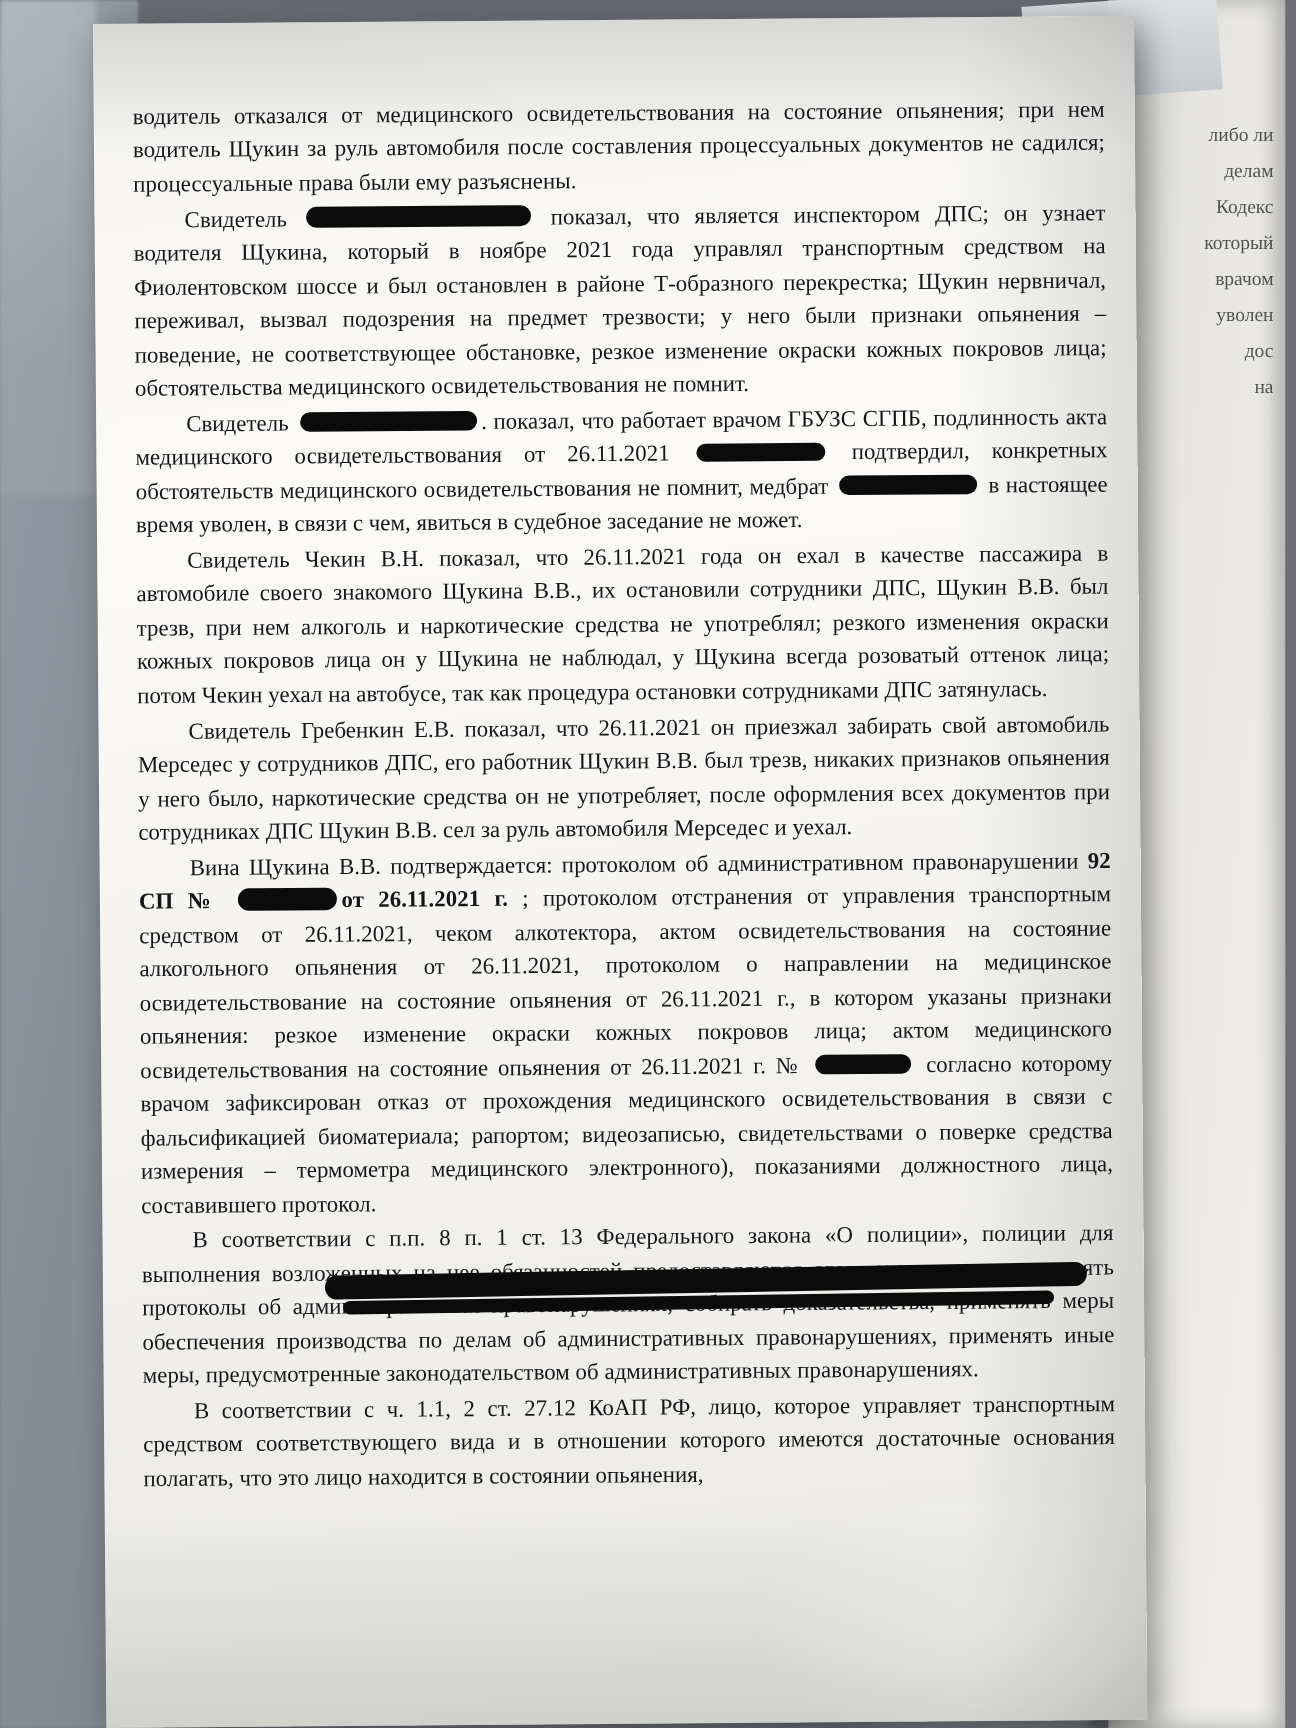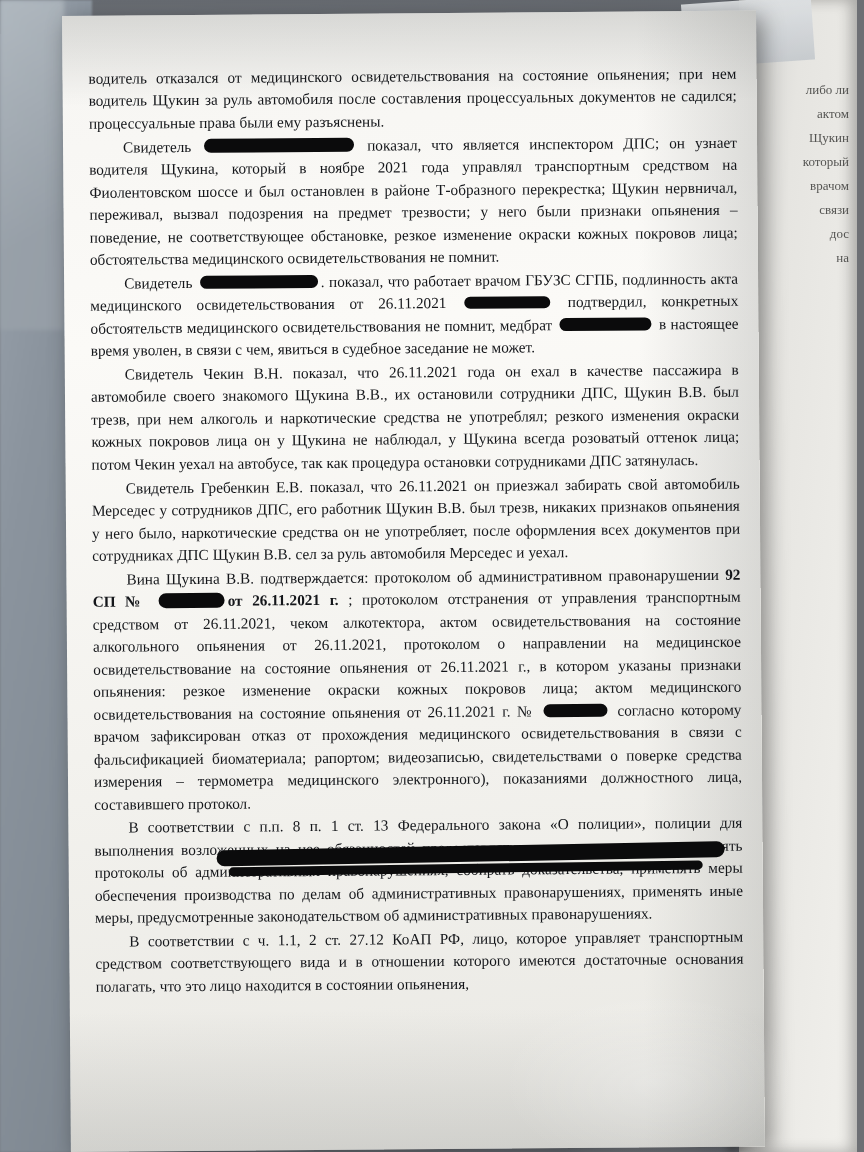--- a/index.html
+++ b/index.html
@@ -175,25 +175,25 @@
 
   <div class="bg-desk"></div>
   <div class="bg-top-strip"></div>
   <div class="bg-cloth-left"></div>
   <div class="bg-right-paper"></div>
   <div class="bg-right-paper-fold"></div>
   <div class="bg-right-top-card"></div>
 
   <div class="right-text">
     <div>либо ли</div>
-    <div>актом</div>
-    <div>Щукин</div>
+    <div>делам</div>
+    <div>Кодекс</div>
     <div>который</div>
     <div>врачом</div>
-    <div>связи</div>
+    <div>уволен</div>
     <div>дос</div>
     <div>на</div>
   </div>
 
   <div class="sheet">
     <div class="sheet-shade-top"></div>
     <div class="sheet-shade-right"></div>
     <div class="sheet-shade-bottom"></div>
 
     <div class="doc-body" id="doc-body">

